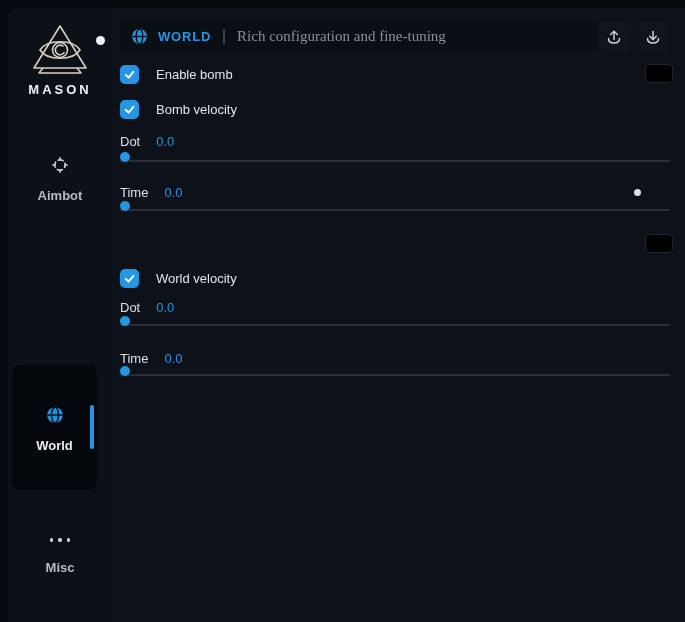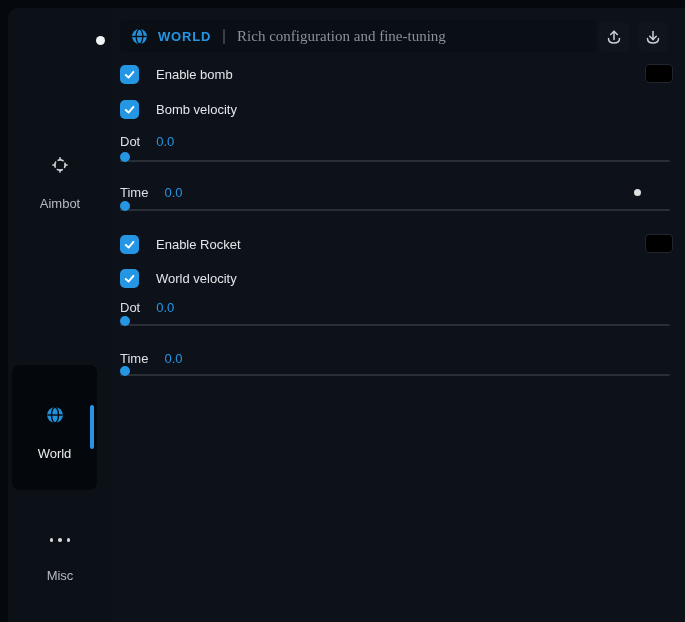--- a/index.html
+++ b/index.html
@@ -15,21 +15,21 @@
     border-top-left-radius:10px;border-bottom-left-radius:6px;}
 
   
   .sidebar{position:absolute;left:0;top:0;width:104px;height:100%;background:#0c1017;
     border-top-left-radius:10px;}
   .logo{position:absolute;left:0;top:15px;width:104px;text-align:center;}
   .logo svg{display:block;margin:0 auto;}
   .logo-text{margin-top:5px;font-size:13px;font-weight:bold;letter-spacing:3px;color:#eef0f2;}
   .nav-item{position:absolute;left:0;width:104px;text-align:center;cursor:pointer;}
   .nav-icon{display:flex;justify-content:center;align-items:center;height:18px;}
-  .nav-label{margin-top:22px;font-size:13px;color:#b7bbc1;}
+  .nav-label{margin-top:14px;font-size:13px;color:#b7bbc1;font-weight:bold;}
   .nav-aimbot{top:148px;}
   .nav-visuals{top:276px;}
   .nav-misc{top:522px;text-align:center;}
   .nav-card{position:absolute;left:4px;top:357px;width:85px;height:125px;background:#04070b;
     border-radius:8px;cursor:pointer;}
   .nav-card .nav-inner{position:absolute;left:0;top:41px;width:100%;text-align:center;}
   .nav-card .nav-label{color:#e9ebee;}
   .active-bar{position:absolute;right:3px;top:40px;width:4px;height:44px;border-radius:2px;
     background:var(--accent_blue);}
   .misc-dots{display:flex;justify-content:center;gap:5px;align-items:center;height:12px;margin-top:4px;}
@@ -83,20 +83,32 @@
   .sl-3{top:308px;}
   .sl-4{top:358px;}
 </style>
 </head>
 <body>
 
 <div id="stage">
   <div class="window">
 
     <aside class="sidebar">
+      <div class="logo">
+        <span>
+          <svg width="58" height="54" viewBox="0 0 58 54" fill="none" stroke="#d7cfc2" stroke-width="1.6" stroke-linejoin="round">
+            <path d="M29 3 L55 45 L3 45 Z"></path>
+            <path d="M9 27 C16 16 42 16 49 27 C42 38 16 38 9 27 Z"></path>
+            <circle cx="29" cy="27" r="7.5"></circle>
+            <path d="M32.5 23.5 A4.8 4.8 0 1 0 33.5 29"></path>
+            <path d="M12 45 L8 50 L50 50 L46 45"></path>
+          </svg>
+        </span>
+        <div class="logo-text">MASON</div>
+      </div>
 
       <div class="nav-item nav-aimbot">
         <div class="nav-icon">
           <svg width="16" height="16" viewBox="0 0 16 16" fill="none" stroke="#d0d4d9" stroke-width="1.6" stroke-linecap="round">
             <circle cx="8" cy="8" r="5.2" stroke-dasharray="5.1 3.07" stroke-dashoffset="2.55"></circle>
             <line x1="8" y1="0.9" x2="8" y2="3.1"></line>
             <line x1="8" y1="12.9" x2="8" y2="15.1"></line>
             <line x1="0.9" y1="8" x2="3.1" y2="8"></line>
             <line x1="12.9" y1="8" x2="15.1" y2="8"></line>
           </svg>
@@ -192,28 +204,20 @@
     </div>
 
     <div class="slider-label lab-s2">
       <span>Time</span><span class="val">0.0</span>
     </div>
     <div class="slider sl-2">
       <div class="track"></div>
       <div class="thumb"></div>
     </div>
 
-    <div class="check-row row-t3">
-      <span class="cbox">
-        <svg width="13" height="13" viewBox="0 0 14 14">
-            <path d="M3 7.5 L6 10.3 L11.2 4.2" stroke="#fff" stroke-width="2.1" fill="none" stroke-linecap="round" stroke-linejoin="round"></path>
-          </svg>
-      </span>
-      <span class="check-label">Enable Rocket</span>
-    </div>
     <div class="swatch swatch-2"></div>
 
     <div class="check-row row-t4">
       <span class="cbox">
         <svg width="13" height="13" viewBox="0 0 14 14">
             <path d="M3 7.5 L6 10.3 L11.2 4.2" stroke="#fff" stroke-width="2.1" fill="none" stroke-linecap="round" stroke-linejoin="round"></path>
           </svg>
       </span>
       <span class="check-label">World velocity</span>
     </div>

